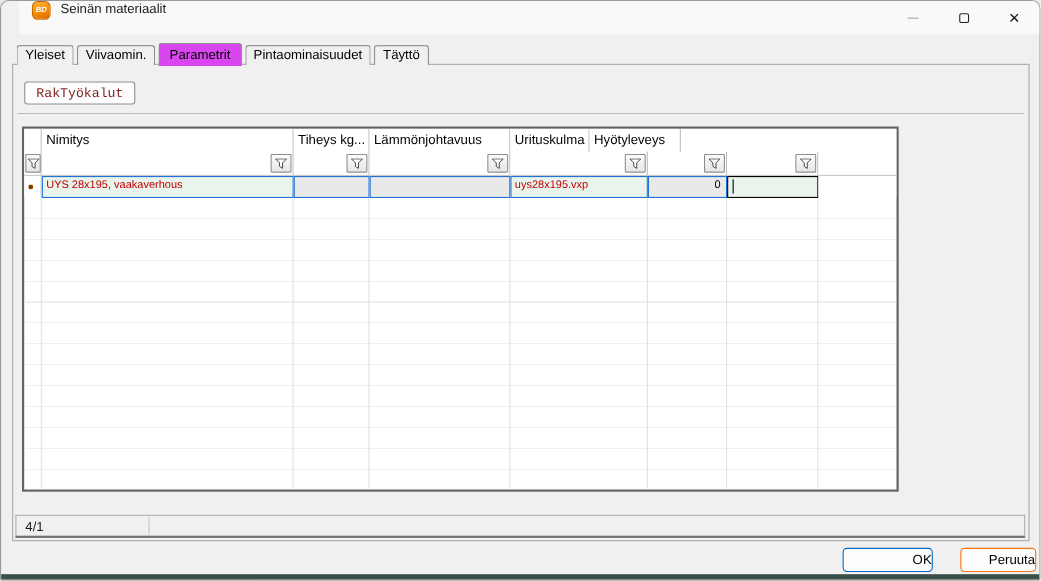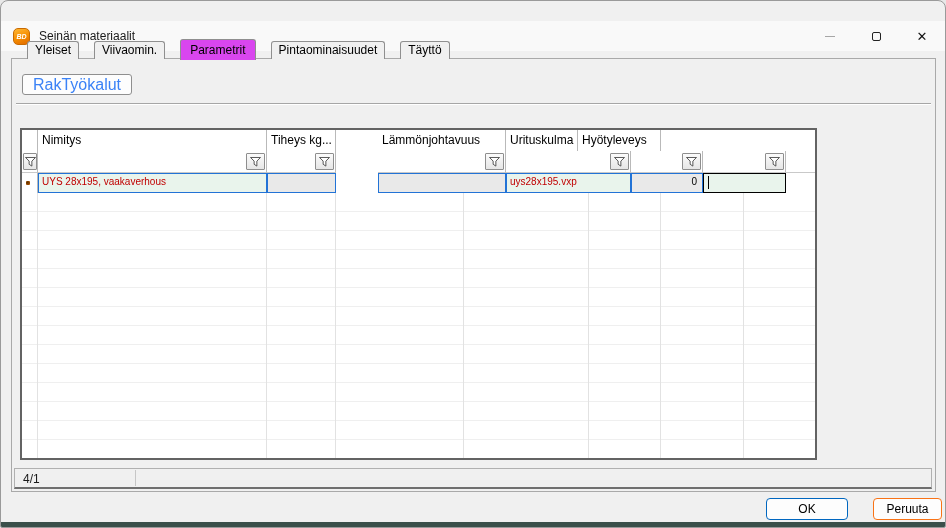--- a/index.html
+++ b/index.html
@@ -13,41 +13,41 @@
   #window {
     position: relative;
     width: 946px; height: 528px;
     background: #f0f0f0;
     border: 1px solid #9a9a9a;
     border-radius: 8px 8px 2px 2px;
     overflow: hidden;
   }
   
   .titlebar {
-    position: absolute; left: 0; top: 0; right: 0; height: 30px;
+    position: absolute; left: 16px; top: 0; right: 0; height: 30px;
     background: #f9f9f9;
-    display: flex; align-items: center; margin-top: 20px;
+    display: flex; 
   }
   .app-icon {
     width: 17px; height: 17px; margin-left: 12px;
     background: linear-gradient(160deg,#ffb733 0%, #f58c00 55%, #e06a00 100%);
     border: 1px solid #c96a00; border-radius: 5px;
     display: flex; align-items: center; justify-content: center;
   }
   .app-icon span { color: #fff; font-size: 7px; font-weight: bold; font-style: italic; }
   .titlebar .title { margin-left: 9px; font-size: 12px; color: #1a1a1a; }
   .win-controls { position: absolute; right: 0; top: 0; height: 30px; display: flex; }
   .wc { width: 46px; height: 30px; display: flex; align-items: center; justify-content: center; }
   .dash { width: 10px; height: 1px; background: #a6a6a6; display: block; }
   .boxg { width: 9px; height: 9px; border: 1px solid #222; border-radius: 2px; display: block; }
   .wc.close span { font-size: 13px; color: #111; line-height: 1; }
   
   .tabs {
-    position: absolute; left: 26px; top: 41px; height: 17px;
-    display: flex; align-items: flex-end; z-index: 4; gap: 12px;
+    position: absolute; left: 14px; top: 41px; height: 17px;
+    display: flex; align-items: flex-end; z-index: 4;
   }
   .tab {
     background: #f0f0f0;
     border: 1px solid #8f8f8f; border-bottom: none;
     border-radius: 3px 3px 0 0;
     padding: 1px 7px 2px 7px;
     margin-right: 3px;
     font-size: 12px;
     white-space: nowrap;
     cursor: default;
@@ -62,39 +62,39 @@
   
   .page {
     position: absolute; left: 10px; top: 57px; width: 925px; height: 434px;
     background: #f0f0f0;
     border: 1px solid #a9a9a9;
     z-index: 1;
   }
   .rak {
     position: absolute; left: 10px; top: 15px; height: 21px; padding: 0 10px;
     background: #fdfdfd; border: 1px solid #8f8f8f; border-radius: 3px;
-    font-family: Liberation Sans, sans-serif; font-size: 16px; color: #3b82f6;
+    font-family: Liberation Mono, monospace; font-size: 12px; color: #7f1d1d;
   }
   .sep {
     position: absolute; left: 4px; right: 4px; top: 44px; height: 2px;
     border-top: 1px solid #a6a6a6; border-bottom: 1px solid #ffffff;
   }
   
   .grid {
-    position: absolute; left: 8px; top: 69px; width: 797px; height: 332px;
+    position: absolute; left: 8px; top: 56px; width: 797px; height: 332px;
     background: #ffffff;
     border: 2px solid #636363;
     overflow: hidden;
   }
   .hrow, .frow, .drow { display: flex; width: 100%; }
   .hrow { height: 21px; }
   .frow { height: 22px; }
   .drow { height: 20px; }
   .c0 { width: 16px; }  .c1 { width: 229px; } .c2 { width: 69px; }
-  .c3 { width: 128px; margin-left: 42px; } .c4 { width: 125px; } .c5 { width: 72px; }
+  .c3 { width: 128px; } .c4 { width: 125px; } .c5 { width: 72px; }
   .c6 { width: 83px; }  .cf { flex: 1; }
   .hc {
     border-right: 1px solid #b9b9b9;
     padding: 3px 0 0 4px;
     font-size: 12px; color: #000;
     white-space: nowrap; overflow: hidden;
     background: #fff;
   }
   .hc.cf, .hc.c0 { padding-left: 0; }
   .fc {
@@ -153,21 +153,21 @@
     border: 1px solid #b0b0b0;
     border-bottom: 2px solid #6f6f6f;
   }
   .status-text { position: absolute; left: 8px; top: 3px; font-size: 12px; color: #1a1a1a; }
   .status-div { position: absolute; left: 120px; top: 1px; bottom: 1px; width: 1px; background: #c6c6c6; }
   
   .btn {
     position: absolute; top: 497px; height: 22px;
     background: #fdfdfd; border-radius: 4px;
     font-family: "Liberation Sans", sans-serif; font-size: 12px; color: #000;
-    text-align: center;
+    text-align: right;
   }
   .btn.ok { left: 765px; width: 82px; border: 1px solid #0067c0; }
   .btn.cancel { left: 872px; width: 69px; border: 1px solid #f97316; }
   .bottom-strip {
     position: absolute; left: 0; right: 0; bottom: 0; height: 5px;
     background: #3a4f4a;
   }
 </style>
 </head>
 <body>

